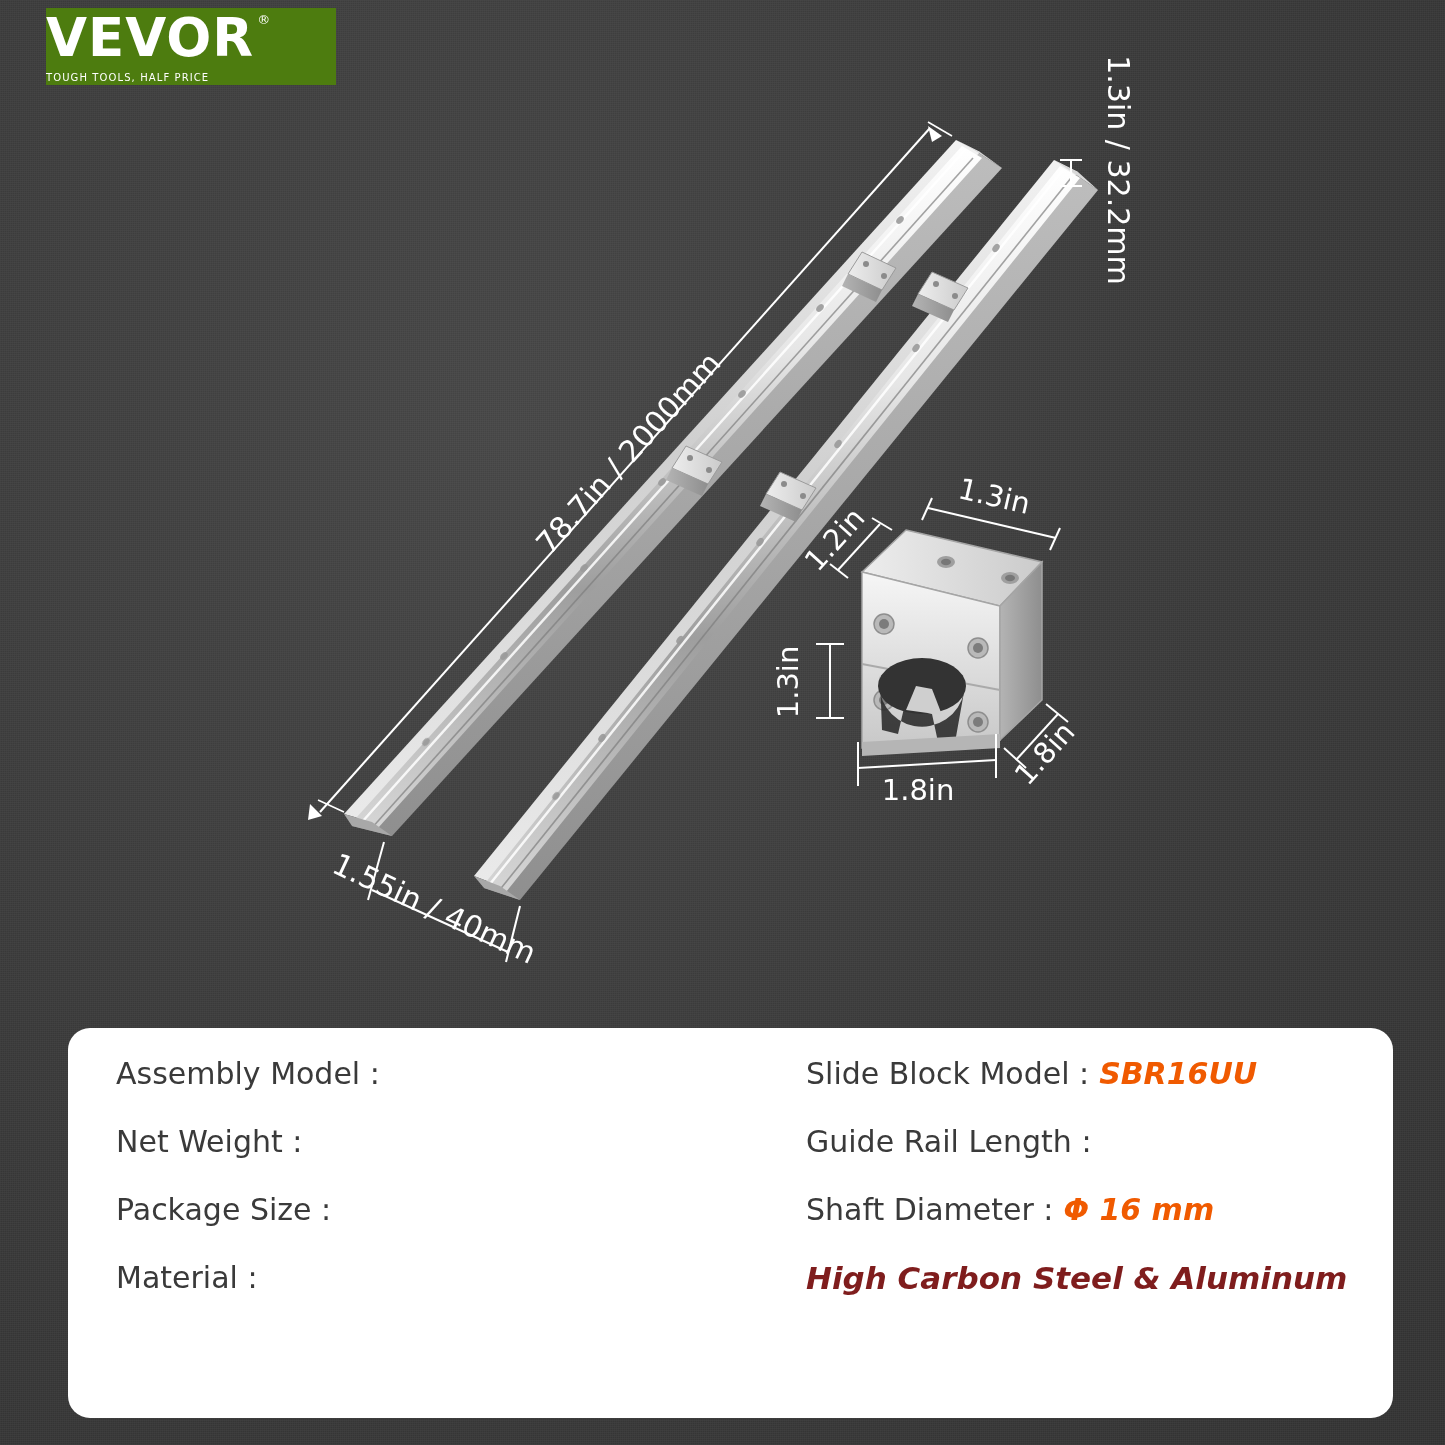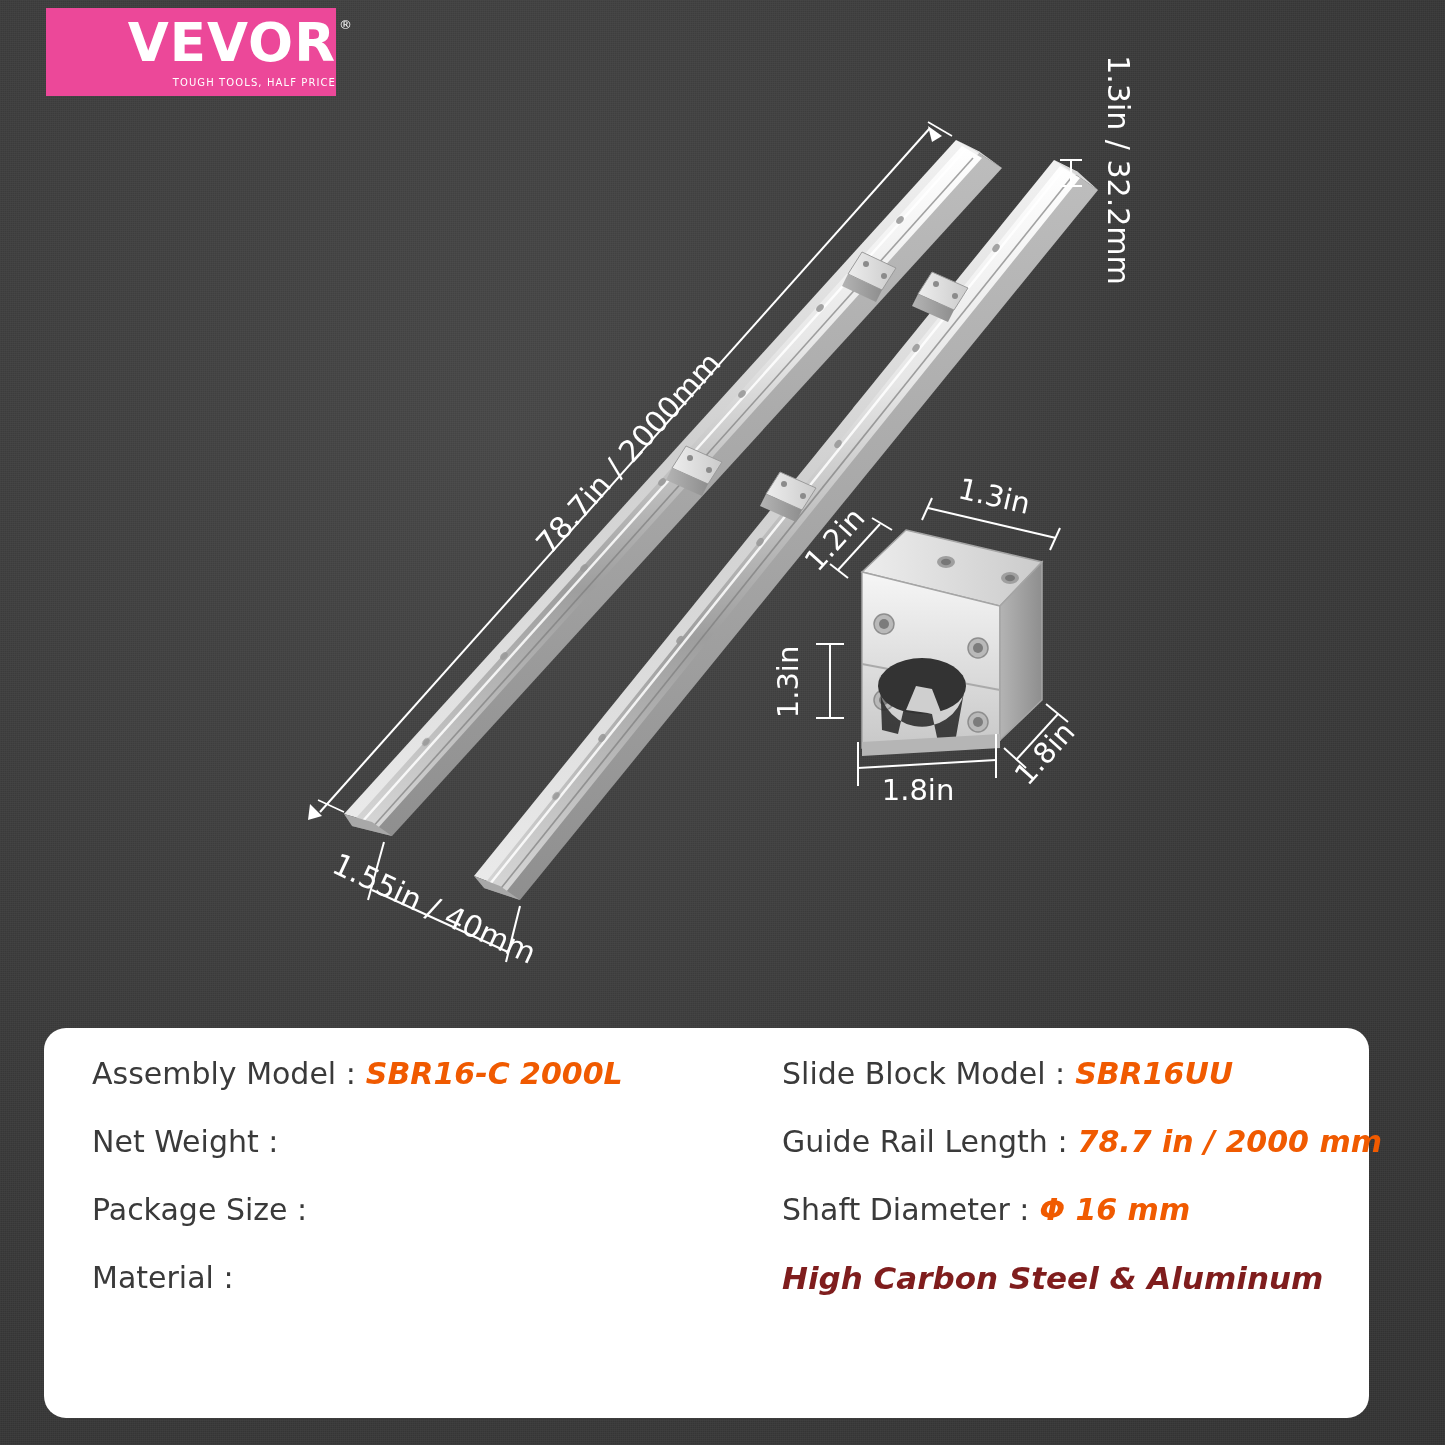--- a/index.html
+++ b/index.html
@@ -13,36 +13,36 @@
   
   .texture{
     position:absolute;inset:0;
     background-image:
       repeating-linear-gradient(0deg, rgba(255,255,255,0.022) 0px, rgba(255,255,255,0.022) 1px, rgba(0,0,0,0.02) 1px, rgba(0,0,0,0.02) 2px),
       repeating-linear-gradient(90deg, rgba(255,255,255,0.018) 0px, rgba(255,255,255,0.018) 1px, rgba(0,0,0,0.02) 1px, rgba(0,0,0,0.02) 2px),
       radial-gradient(ellipse at 35% 30%, #474747 0%, #3a3a3a 55%, #333333 100%);
     pointer-events:none;
   }
   .logo{
-    position:absolute;left:46px;top:8px;width:290px;height:88px;
-    background:#ec4899;
-    display:flex;flex-direction:column;align-items:flex-end;justify-content:center;
+    position:absolute;left:46px;top:8px;width:290px;height:77px;
+    background:#4d7c0f;
+    display:flex;flex-direction:column;align-items:flex-start;justify-content:center;
   }
   .logo-main{
     color:#ffffff;font-weight:bold;font-size:53px;letter-spacing:1px;
     font-family:"DejaVu Sans", sans-serif;line-height:1;position:relative;
   }
   .logo-reg{position:absolute;right:-17px;top:2px;font-size:13px;font-weight:normal;}
   .logo-sub{
     color:#ffffff;font-size:10px;letter-spacing:1.1px;margin-top:8px;
     font-family:"DejaVu Sans", sans-serif;
   }
   .art{position:absolute;left:0;top:0;width:1445px;height:1040px;}
   .spec-card{
-    position:absolute;left:44px;top:1028px;width:1325px;height:390px;
+    position:absolute;left:68px;top:1028px;width:1325px;height:390px;
     background:#ffffff;border-radius:22px;
     box-sizing:border-box;padding:28px 48px 20px 48px;
   }
   .spec-grid{
     display:grid;grid-template-columns:690px 590px;
     row-gap:0px;
   }
   .spec-row{
     display:flex;align-items:baseline;
     height:68px;
@@ -267,34 +267,32 @@
     <line x1="1016" y1="760" x2="1058" y2="714"></line>
   </g>
   <text class="dim-text" x="1052" y="760" font-size="29" text-anchor="middle" transform="rotate(-48 1052 760)">1.8in</text>
 </svg>
 
 <div class="spec-card">
   <div class="spec-grid">
 
     <div class="spec-row">
       <span class="spec-label">Assembly Model :</span>
-      <span class="spec-value">SBR16-C  2000L</span>
     </div>
 
     <div class="spec-row">
       <span class="spec-label">Slide Block Model :</span>
       <span class="spec-value">SBR16UU</span>
     </div>
     <div class="spec-row">
       <span class="spec-label">Net Weight :</span>
     </div>
 
     <div class="spec-row">
       <span class="spec-label">Guide Rail Length :</span>
-      <span class="spec-value">78.7 in / 2000 mm</span>
     </div>
     <div class="spec-row">
       <span class="spec-label">Package Size :</span>
     </div>
 
     <div class="spec-row">
       <span class="spec-label">Shaft Diameter :</span>
       <span class="spec-value">Φ 16 mm</span>
     </div>
     <div class="spec-row">

